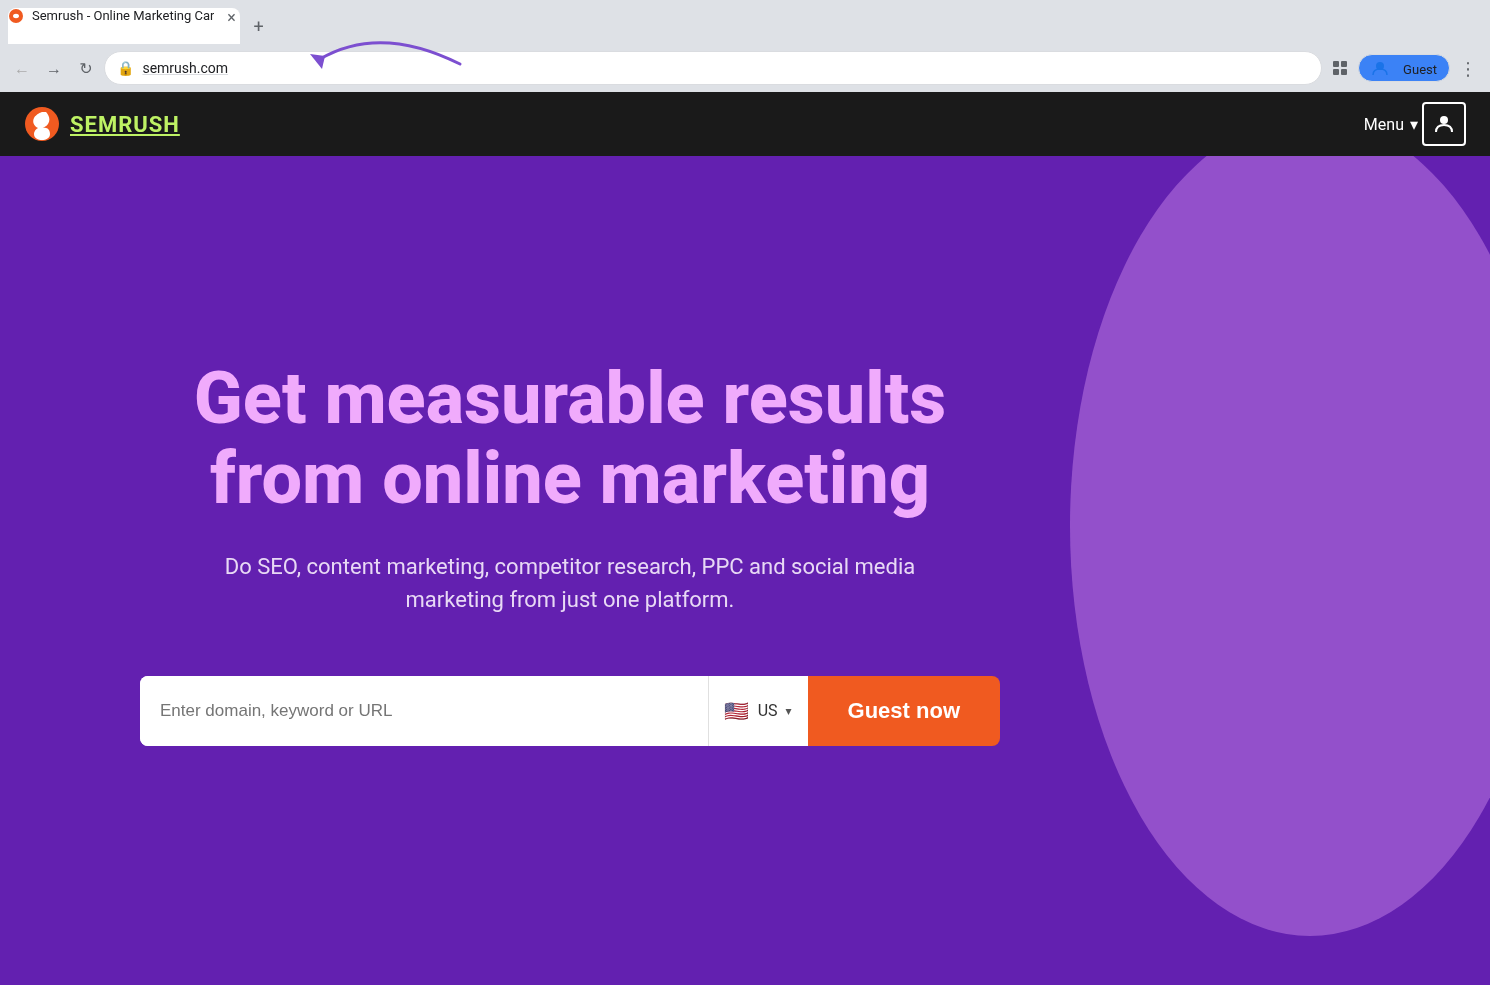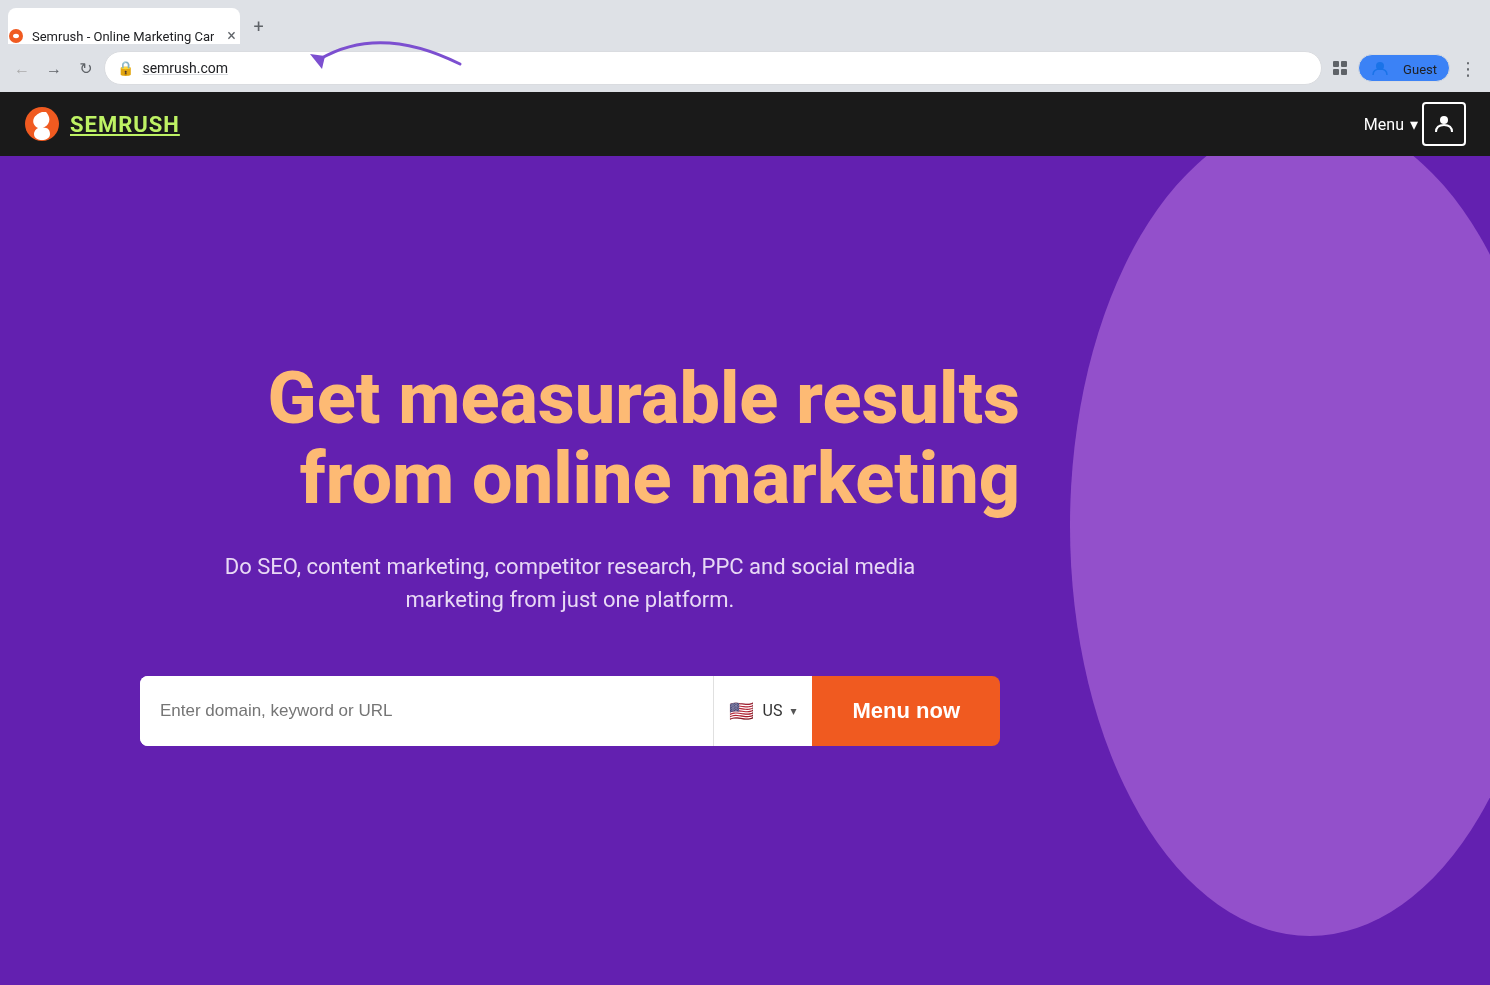--- a/index.html
+++ b/index.html
@@ -25,21 +25,21 @@
     .browser-tab-bar {
       display: flex;
       align-items: center;
       padding: 8px 8px 0 8px;
       background: #dee1e6;
       height: 44px;
     }
 
     .browser-tab {
       display: flex;
-      align-items: flex-end;
+      align-items: flex-start;
       background: #ffffff;
       border-radius: 8px 8px 0 0;
       padding: 0 0;
       height: 36px;
       min-width: 200px;
       max-width: 280px;
       gap: 8px;
       font-size: 13px;
       color: #202124;
     }
@@ -252,26 +252,26 @@
       opacity: 0.85;
     }
 
     .hero-content {
       position: relative;
       z-index: 2;
       max-width: 900px;
     }
 
     .hero-title {
-      color: #fdba74;
+      color: #f0abfc;
       font-size: 72px;
       font-weight: 800;
       line-height: 1.1;
       margin-bottom: 32px;
-      text-align: right;
+      text-align: center;
     }
 
     .hero-subtitle {
       color: #e8d9f5;
       font-size: 22px;
       line-height: 1.5;
       text-align: center;
       margin-bottom: 60px;
       max-width: 780px;
       margin-left: auto;
@@ -447,18 +447,18 @@
 
       <div class="hero-cta">
         <div class="search-container">
           <input class="search-input" type="text" placeholder="Enter domain, keyword or URL" style="">
           <div class="country-selector">
             <span class="flag-emoji">🇺🇸</span>
             <span>US</span>
             <span class="chevron-down">▾</span>
           </div>
         </div>
-        <button class="start-now-btn">Menu now</button>
+        <button class="start-now-btn">Guest now</button>
       </div>
     </div>
   </section>
 
 </div>
 
 </body></html>

